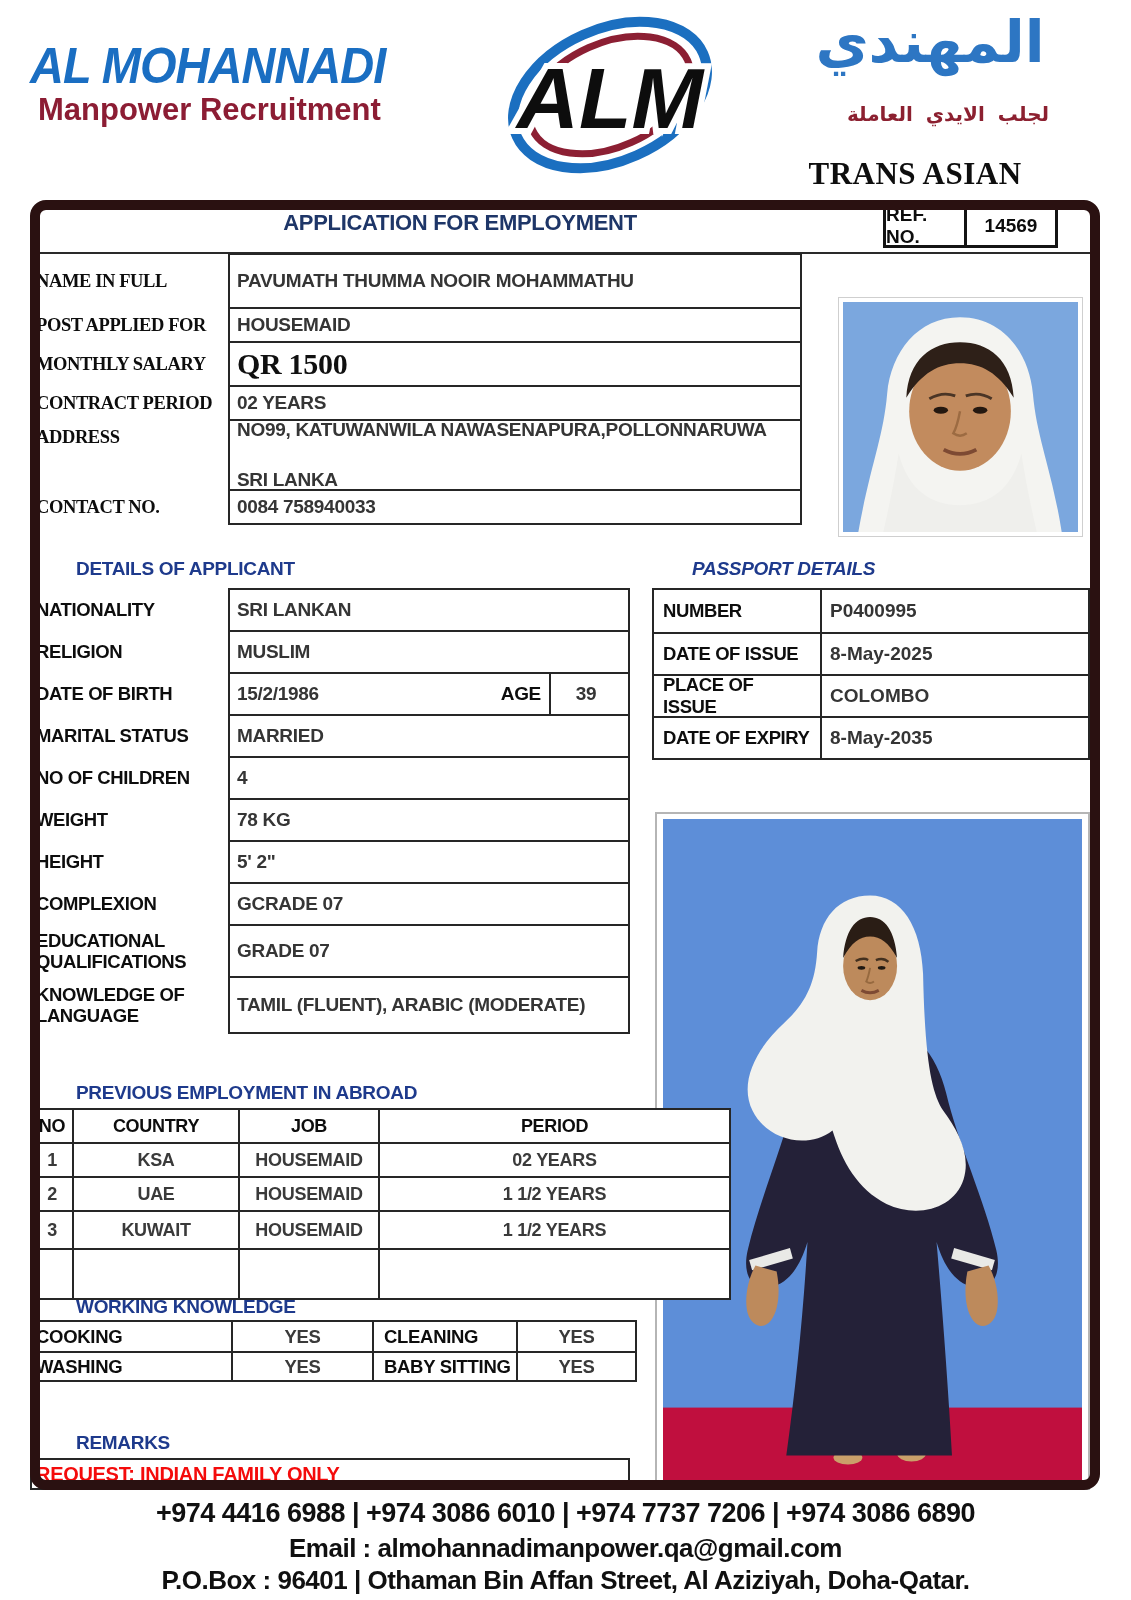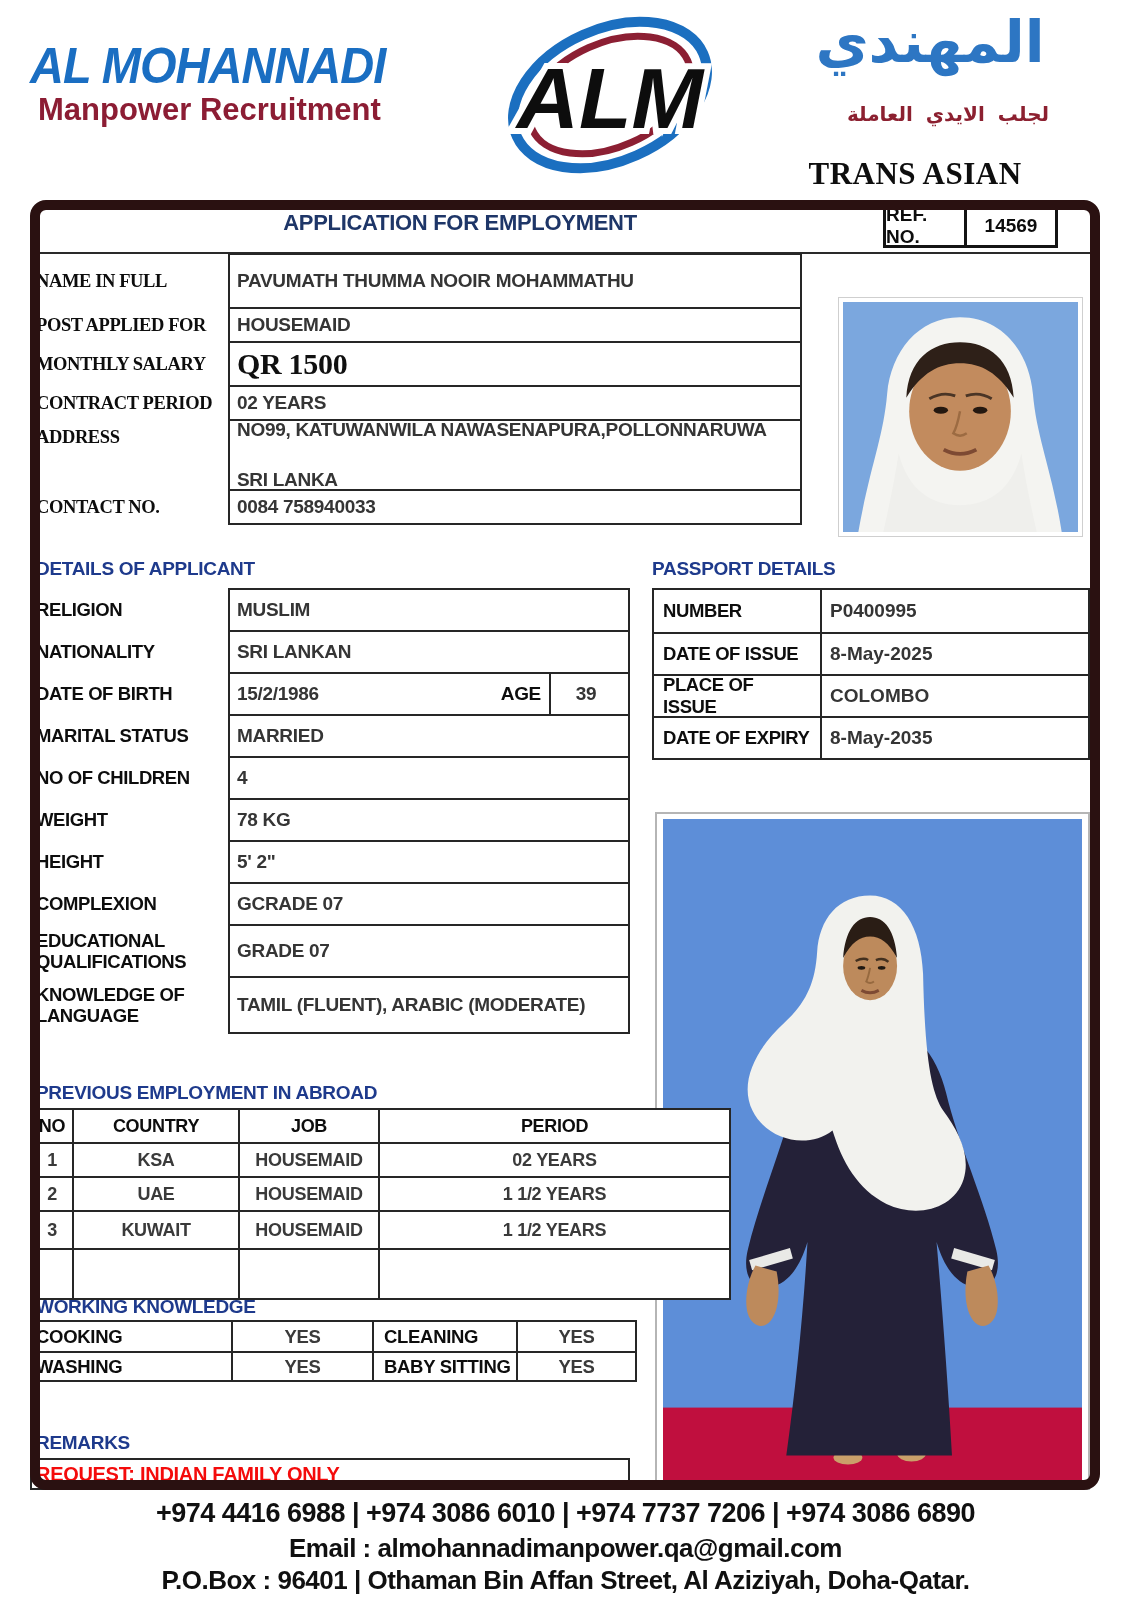--- a/index.html
+++ b/index.html
@@ -66,21 +66,21 @@
   .fvalue {
     flex:1; border:2px solid #262626; background:#fff; display:flex; align-items:center;
     padding:0 7px; font-size:19px; font-weight:bold; color:#353535; letter-spacing:-0.3px;
   }
   .h56{height:56px} .h46{height:46px} .h36{height:36px} .h72{height:72px}
   .salary-text { font-family:"Liberation Serif", serif; font-size:30px; color:#101010; }
   .addr-col { flex-direction:column; align-items:flex-start; justify-content:center; gap:28px; }
   .row-address .flabel { align-self:flex-start; margin-top:8px; }
 
   
-  .sec-head { font-size:19px; font-weight:bold; color:#1e3a8c; letter-spacing:-0.3px; }
+  .sec-head { font-size:19px; font-weight:bold; color:#1e3a8c; letter-spacing:-0.3px;margin-left:40px; }
 
   
   .details-rows { left:6px; top:388px; width:594px; }
   .drow { display:flex; align-items:center; margin-top:-2px; }
   .drow:first-child { margin-top:0; }
   .dlabel {
     width:192px; flex:none; font-size:18.5px; font-weight:bold; color:#0d0d0d;
     letter-spacing:-0.4px; line-height:1.15;
   }
   .dvalue {
@@ -89,21 +89,21 @@
     font-size:19px; font-weight:bold; color:#353535; letter-spacing:-0.3px;
   }
   .h44{height:44px} .h54{height:54px} .h58{height:58px}
   .age-label { margin-left:auto; color:#0d0d0d; padding-right:8px; }
   .age-cell {
     width:72px; flex:none; align-self:stretch; border-left:2px solid #262626;
     display:flex; align-items:center; justify-content:center; color:#353535;
   }
 
   
-  .pass-head { left:622px; top:358px; }
+  .pass-head { left:622px; top:358px;font-style:italic; }
   .pass-table { left:622px; top:388px; width:438px; border:2px solid #262626; background:#fff; }
   .prow { display:flex; border-top:2px solid #262626; height:42px; }
   .prow:first-child { border-top:none; }
   .plabel {
     width:168px; flex:none; border-right:2px solid #262626; display:flex; align-items:center;
     padding:0 9px; font-size:18.5px; font-weight:bold; color:#0d0d0d; letter-spacing:-0.4px;
   }
   .pvalue {
     flex:1; display:flex; align-items:center; padding:0 8px;
     font-size:19px; font-weight:bold; color:#353535;
@@ -228,26 +228,26 @@
       <ellipse cx="143" cy="113" rx="7.5" ry="3.6" fill="#241810"></ellipse>
       <path d="M122,114 q-3,16 -7,23 q7,5 14,0" stroke="#9c6b42" stroke-width="2.5" fill="none"></path>
       <path d="M105,154 q17,9 34,0" stroke="#7d4a33" stroke-width="4" fill="none"></path>
       <path d="M58,158 C68,196 92,212 122,212 C152,212 176,196 186,158 C192,196 198,222 202,240 L42,240 C46,222 52,196 58,158 Z" fill="#efefec"></path>
     </svg>
   </div>
 
   <div class="abs sec-head" style="left:6px; top:358px;">DETAILS OF APPLICANT</div>
   <div class="abs details-rows">
     <div class="drow">
+      <div class="dlabel">NATIONALITY</div>
+      <div class="dvalue h44">SRI LANKAN</div>
+    </div>
+    <div class="drow">
       <div class="dlabel">RELIGION</div>
       <div class="dvalue h44">MUSLIM</div>
-    </div>
-    <div class="drow">
-      <div class="dlabel">NATIONALITY</div>
-      <div class="dvalue h44">SRI LANKAN</div>
     </div>
     <div class="drow">
       <div class="dlabel">DATE OF BIRTH</div>
       <div class="dvalue h44">
         <span>15/2/1986</span>
         <span class="age-label">AGE</span>
         <span class="age-cell">39</span>
       </div>
     </div>
     <div class="drow">

